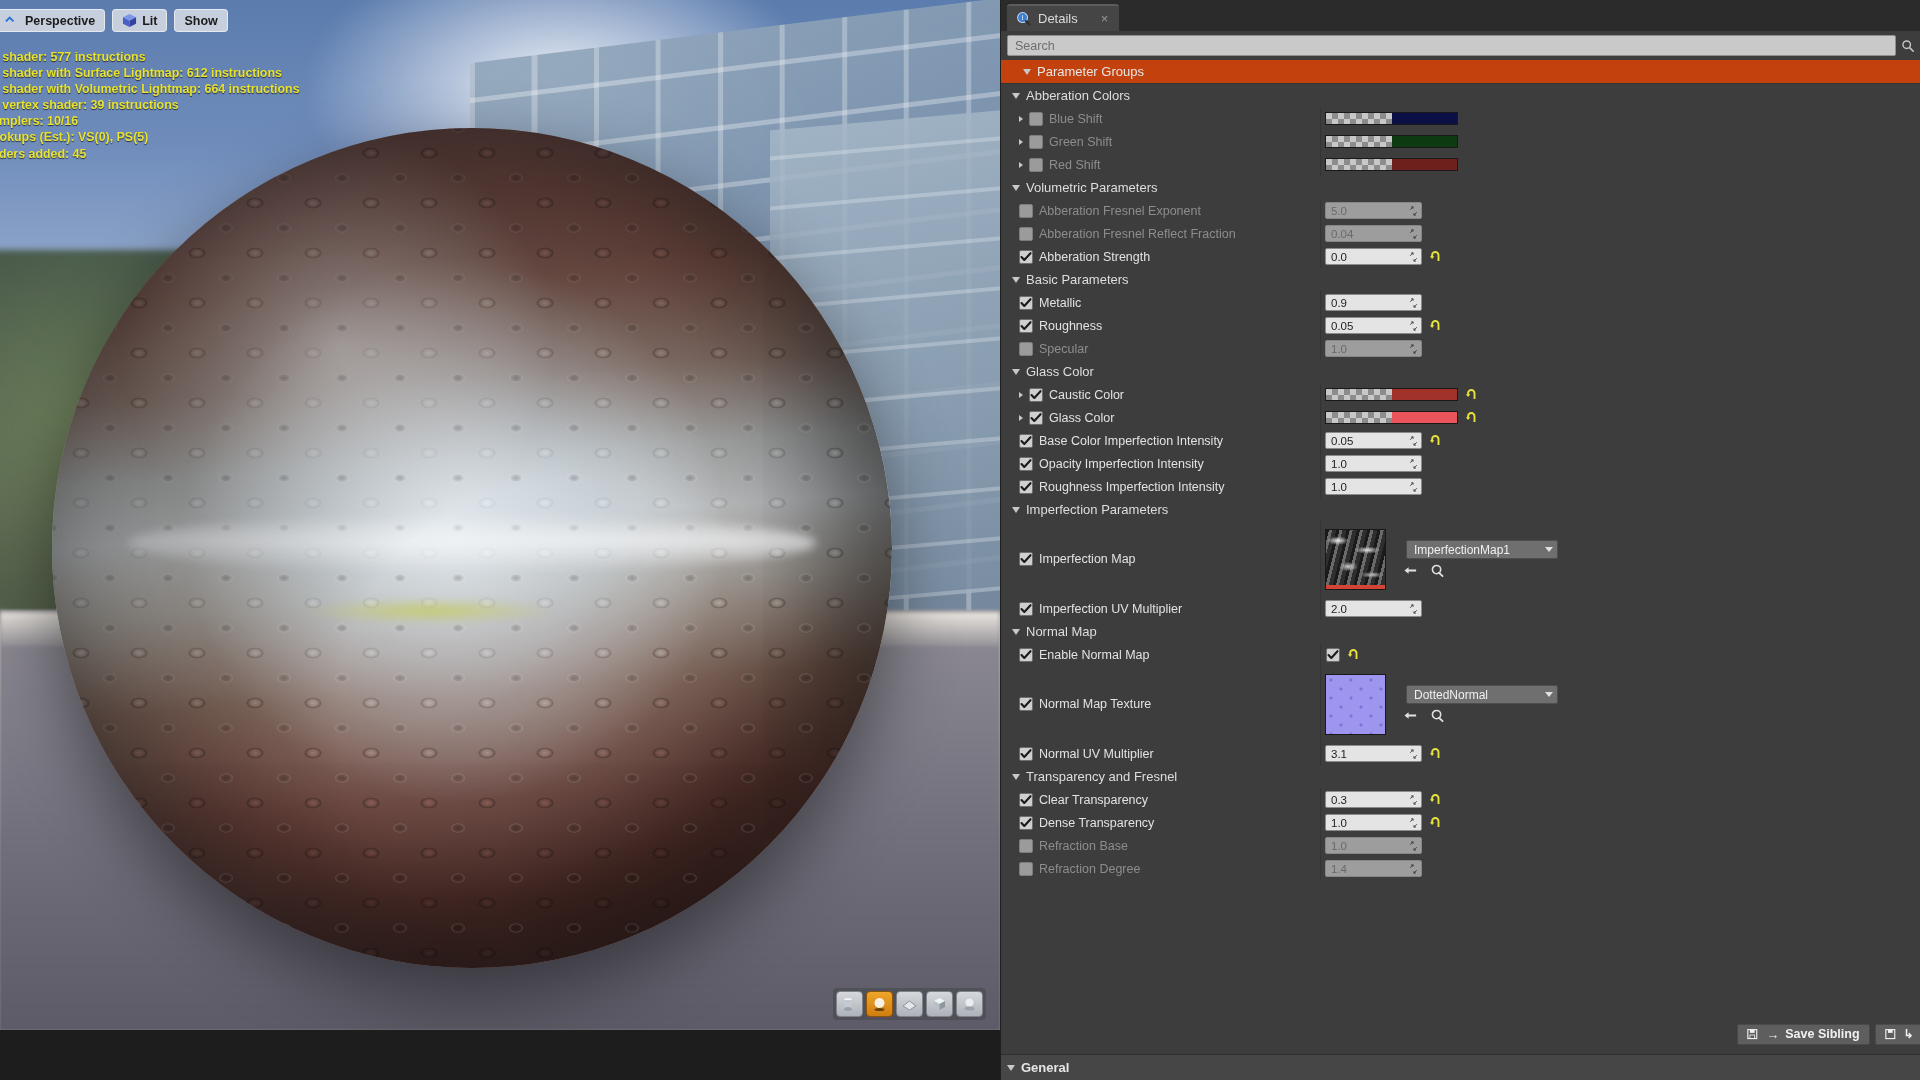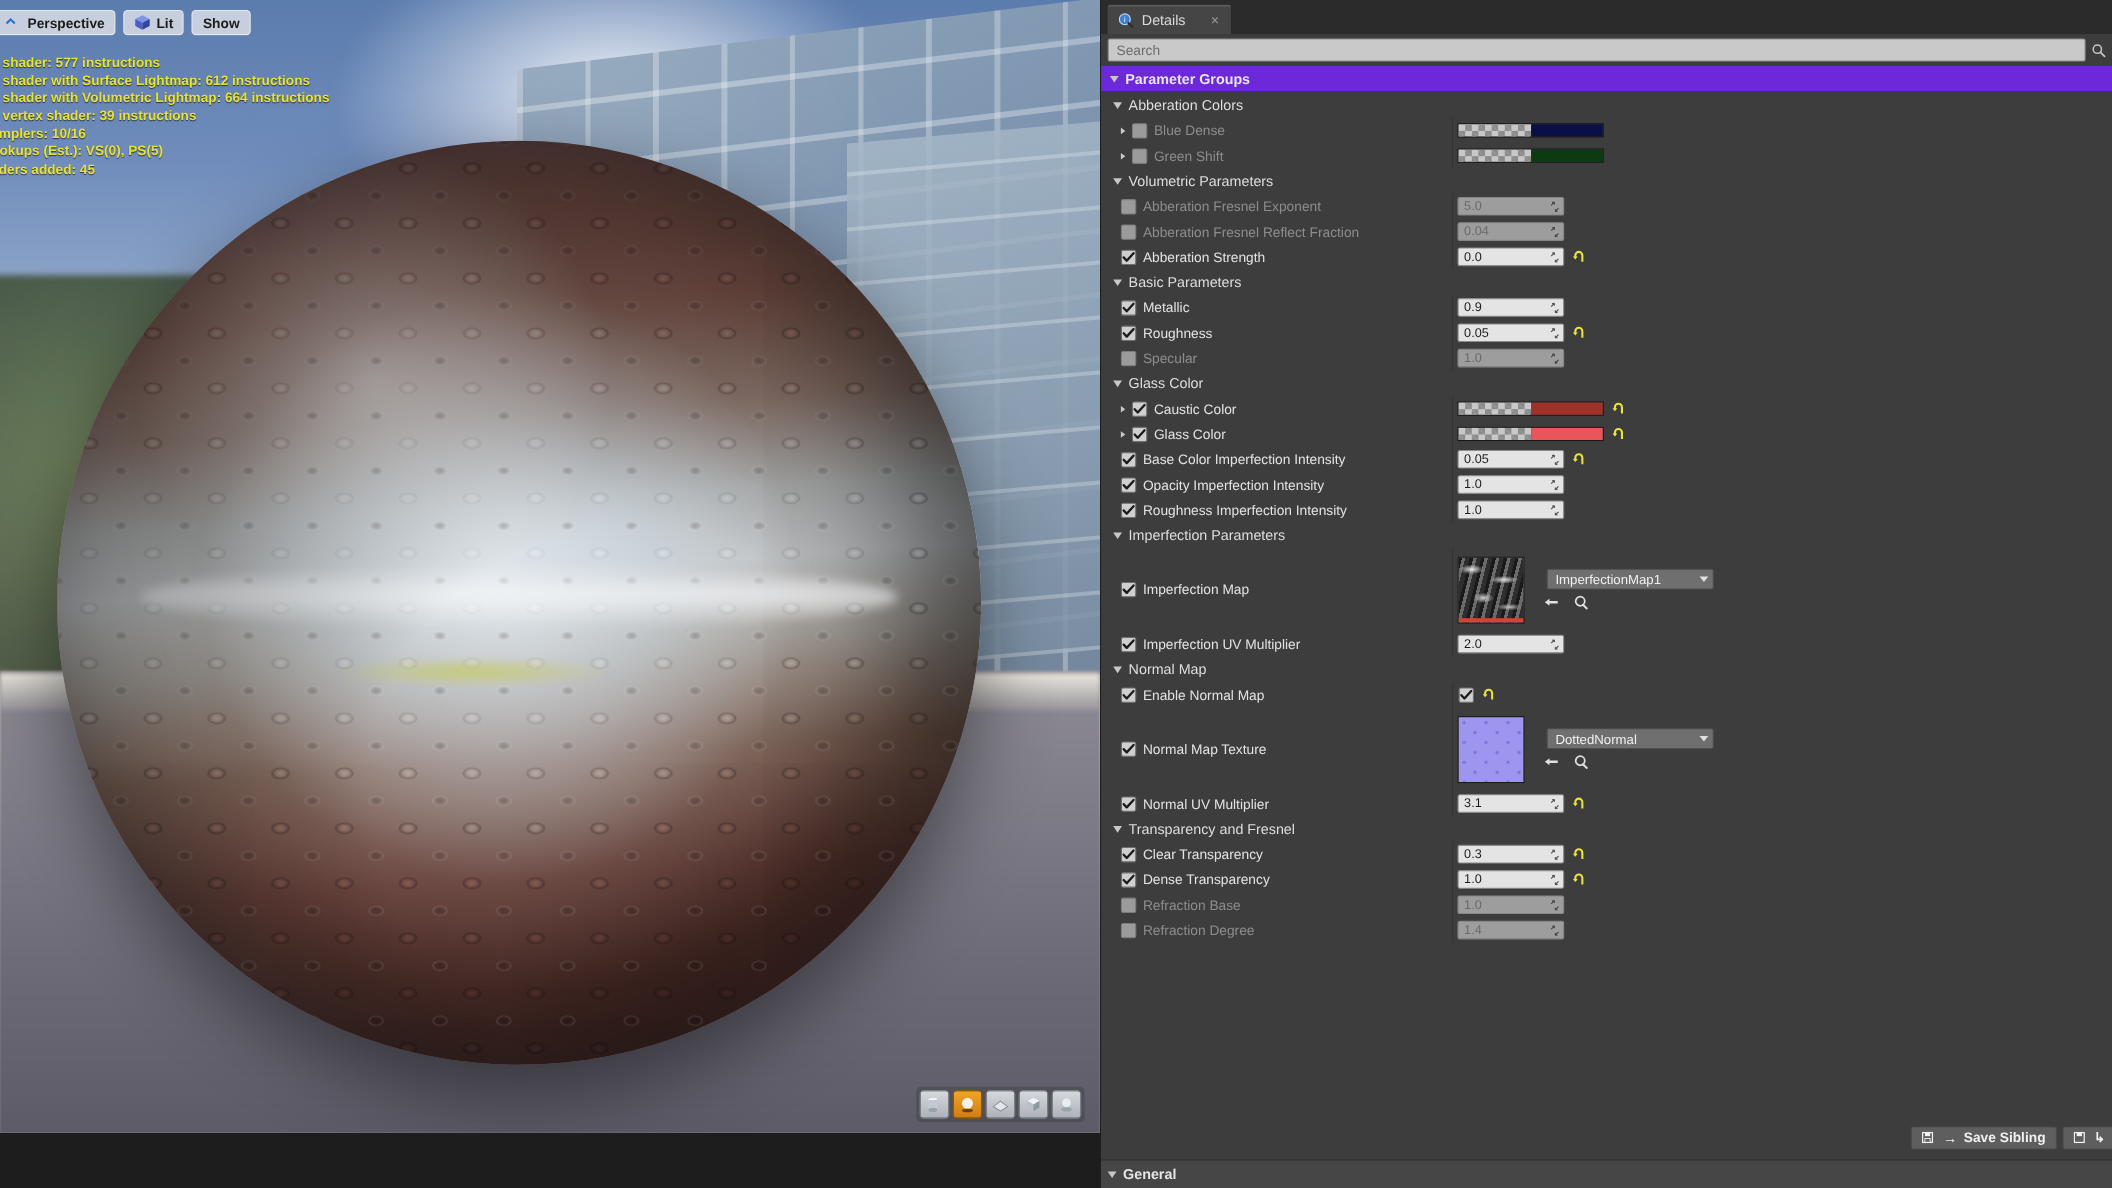--- a/index.html
+++ b/index.html
@@ -176,24 +176,24 @@
     background: #c9c9c9; border: 1px solid #8f8f8f; border-radius: 2px;
     display: flex; align-items: center; padding: 0 7px;
     font-size: 12.5px; color: #6d6d6d;
   }
   .search-ico { width: 14px; height: 14px; flex: 0 0 auto; }
 
   .proplist { flex: 1 1 auto; overflow: hidden; position: relative; }
 
   .grp-head {
     display: flex; align-items: center; gap: 6px;
-    height: 24px; padding-left: 8px;
-    background: #6d28d9;
+    height: 24px; padding-left: 22px;
+    background: #c2410c;
     border-bottom: 1px solid #343434;
-    font-size: 13px; font-weight: bold; color: #e6e6e6;
+    font-size: 13px; font-weight: normal; color: #e6e6e6;
   }
   .grp-head.sub {
     background: #3d3d3d; font-weight: normal; color: #dedede;
     padding-left: 11px; border-bottom: none; height: 23px;
   }
   .tri {
     width: 0; height: 0; flex: 0 0 auto;
     border-left: 5px solid #c8c8c8; border-top: 4px solid transparent; border-bottom: 4px solid transparent;
   }
   .tri.open {
@@ -431,39 +431,52 @@
           <span>Parameter Groups</span>
         </div>
         <div class="grp-head sub">
           <span class="tri open"></span>
           <span>Abberation Colors</span>
         </div>
         <div class="row">
           <div class="namecell">
             <span class="tri sm"></span>
             <span class="cb dis"></span>
-            <span class="lbl dim">Blue Dense</span>
+            <span class="lbl dim">Blue Shift</span>
           </div>
           <div class="valcell">
             <span class="swatch">
               <span class="alpha"></span>
               <span class="solid" style="background:#0a1046"></span>
             </span>
           </div>
         </div>
         <div class="row">
           <div class="namecell">
             <span class="tri sm"></span>
             <span class="cb dis"></span>
             <span class="lbl dim">Green Shift</span>
           </div>
           <div class="valcell">
             <span class="swatch">
               <span class="alpha"></span>
               <span class="solid" style="background:#0d3a10"></span>
+            </span>
+          </div>
+        </div>
+        <div class="row">
+          <div class="namecell">
+            <span class="tri sm"></span>
+            <span class="cb dis"></span>
+            <span class="lbl dim">Red Shift</span>
+          </div>
+          <div class="valcell">
+            <span class="swatch">
+              <span class="alpha"></span>
+              <span class="solid" style="background:#6e201c"></span>
             </span>
           </div>
         </div>
         <div class="grp-head sub">
           <span class="tri open"></span>
           <span>Volumetric Parameters</span>
         </div>
         <div class="row">
           <div class="namecell">
             <span class="cb dis"></span>

